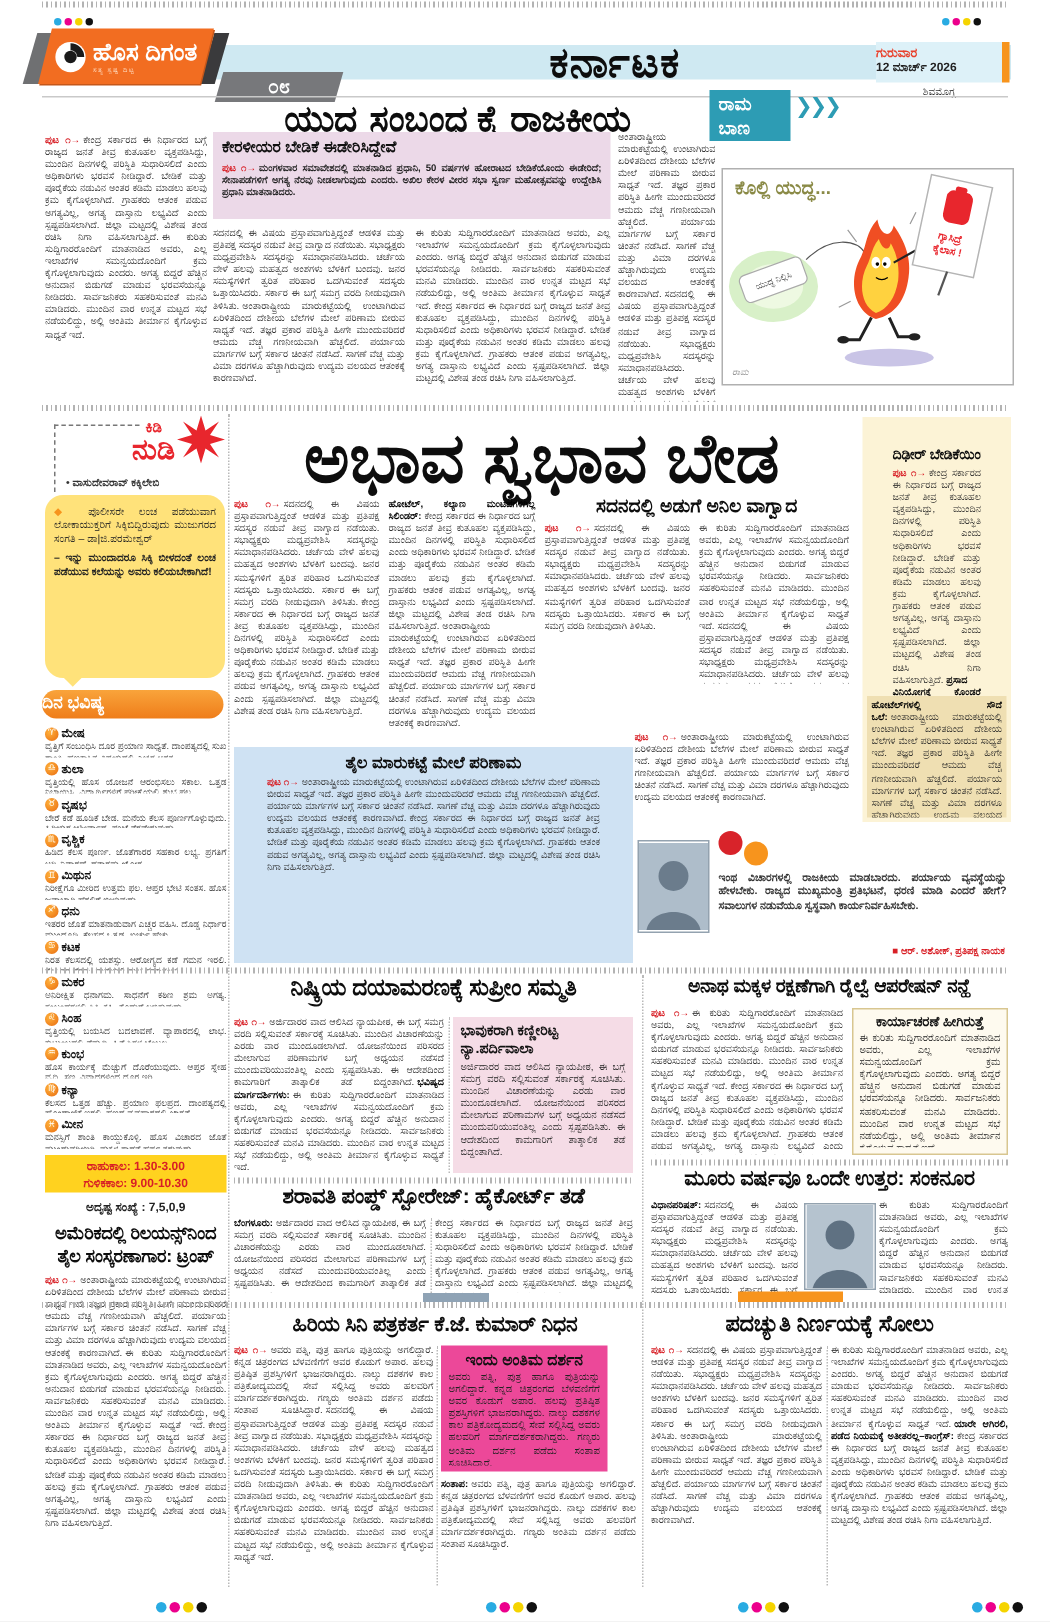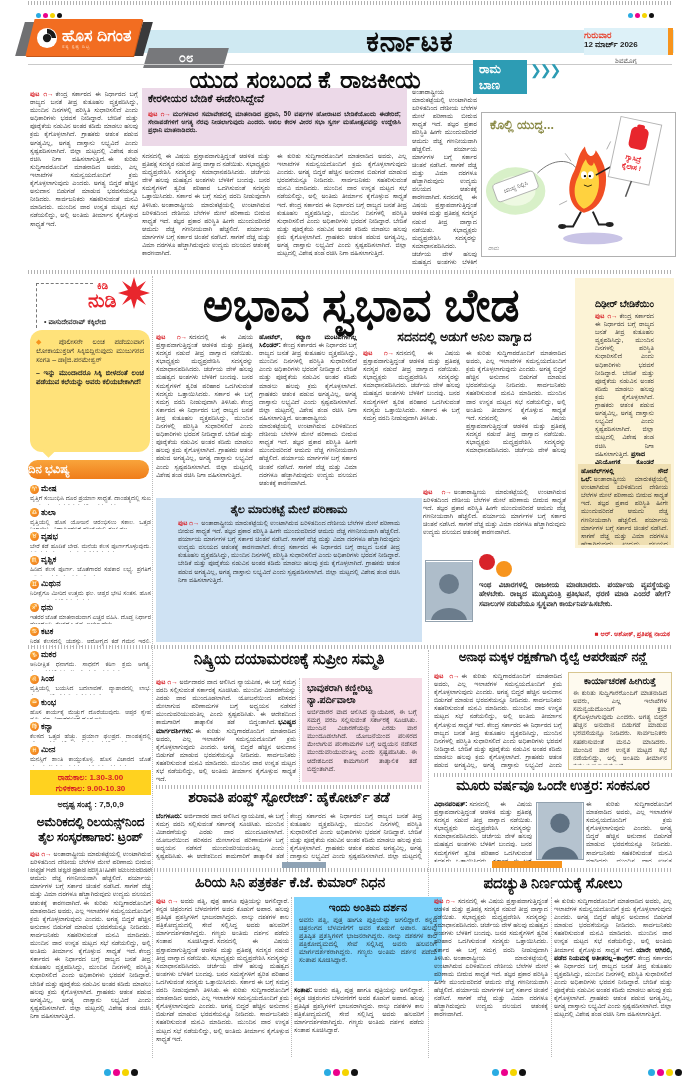--- a/index.html
+++ b/index.html
@@ -360,21 +360,21 @@
   </div>
 
   <div class="abs" style="left:282px;top:862px;width:44px;height:6px;background:#8fa3b5"></div>
   <div class="abs" style="left:492px;top:861px;width:70px;height:7px;background:#f7941d"></div>
   <div class="abs ticks" style="left:28px;top:868px;width:644px"></div>
 
   <div class="abs hd" style="left:156px;top:874px;width:268px;font-size:14px">ಹಿರಿಯ ಸಿನಿ ಪತ್ರಕರ್ತ ಕೆ.ಜೆ. ಕುಮಾರ್ ನಿಧನ</div>
   <div class="abs b" style="left:156px;top:897px;width:133px;height:160px">
     <span class="ld">ಪುಟ ೧→</span><span>ಅವರು ಪತ್ನಿ, ಪುತ್ರ ಹಾಗೂ ಪುತ್ರಿಯನ್ನು ಅಗಲಿದ್ದಾರೆ. ಕನ್ನಡ ಚಿತ್ರರಂಗದ ಬೆಳವಣಿಗೆಗೆ ಅವರ ಕೊಡುಗೆ ಅಪಾರ. ಹಲವು ಪ್ರತಿಷ್ಠಿತ ಪ್ರಶಸ್ತಿಗಳಿಗೆ ಭಾಜನರಾಗಿದ್ದರು. ನಾಲ್ಕು ದಶಕಗಳ ಕಾಲ ಪತ್ರಿಕೋದ್ಯಮದಲ್ಲಿ ಸೇವೆ ಸಲ್ಲಿಸಿದ್ದ ಅವರು ಹಲವರಿಗೆ ಮಾರ್ಗದರ್ಶಕರಾಗಿದ್ದರು. ಗಣ್ಯರು ಅಂತಿಮ ದರ್ಶನ ಪಡೆದು ಸಂತಾಪ ಸೂಚಿಸಿದ್ದಾರೆ.</span><span>ಸದನದಲ್ಲಿ ಈ ವಿಷಯ ಪ್ರಸ್ತಾಪವಾಗುತ್ತಿದ್ದಂತೆ ಆಡಳಿತ ಮತ್ತು ಪ್ರತಿಪಕ್ಷ ಸದಸ್ಯರ ನಡುವೆ ತೀವ್ರ ವಾಗ್ವಾದ ನಡೆಯಿತು. ಸಭಾಧ್ಯಕ್ಷರು ಮಧ್ಯಪ್ರವೇಶಿಸಿ ಸದಸ್ಯರನ್ನು ಸಮಾಧಾನಪಡಿಸಿದರು. ಚರ್ಚೆಯ ವೇಳೆ ಹಲವು ಮಹತ್ವದ ಅಂಶಗಳು ಬೆಳಕಿಗೆ ಬಂದವು. ಜನರ ಸಮಸ್ಯೆಗಳಿಗೆ ತ್ವರಿತ ಪರಿಹಾರ ಒದಗಿಸುವಂತೆ ಸದಸ್ಯರು ಒತ್ತಾಯಿಸಿದರು. ಸರ್ಕಾರ ಈ ಬಗ್ಗೆ ಸಮಗ್ರ ವರದಿ ನೀಡುವುದಾಗಿ ತಿಳಿಸಿತು.</span><span>ಈ ಕುರಿತು ಸುದ್ದಿಗಾರರೊಂದಿಗೆ ಮಾತನಾಡಿದ ಅವರು, ಎಲ್ಲ ಇಲಾಖೆಗಳ ಸಮನ್ವಯದೊಂದಿಗೆ ಕ್ರಮ ಕೈಗೊಳ್ಳಲಾಗುವುದು ಎಂದರು. ಅಗತ್ಯ ಬಿದ್ದರೆ ಹೆಚ್ಚಿನ ಅನುದಾನ ಬಿಡುಗಡೆ ಮಾಡುವ ಭರವಸೆಯನ್ನೂ ನೀಡಿದರು. ಸಾರ್ವಜನಿಕರು ಸಹಕರಿಸುವಂತೆ ಮನವಿ ಮಾಡಿದರು. ಮುಂದಿನ ವಾರ ಉನ್ನತ ಮಟ್ಟದ ಸಭೆ ನಡೆಯಲಿದ್ದು, ಅಲ್ಲಿ ಅಂತಿಮ ತೀರ್ಮಾನ ಕೈಗೊಳ್ಳುವ ಸಾಧ್ಯತೆ ಇದೆ.</span>
   </div>
-  <div class="abs boxpad" style="left:294px;top:897px;width:148px;height:84px;background:#7dd3fc;padding:4px 5px">
+  <div class="abs boxpad" style="left:294px;top:897px;width:111px;height:84px;background:#ec4899;padding:4px 5px">
     <div style="font-size:10.5px;font-weight:900;text-align:center;margin-bottom:2px;color:#111">ಇಂದು ಅಂತಿಮ ದರ್ಶನ</div>
     <div class="b" style="font-size:6.8px;height:62px"><span>ಅವರು ಪತ್ನಿ, ಪುತ್ರ ಹಾಗೂ ಪುತ್ರಿಯನ್ನು ಅಗಲಿದ್ದಾರೆ. ಕನ್ನಡ ಚಿತ್ರರಂಗದ ಬೆಳವಣಿಗೆಗೆ ಅವರ ಕೊಡುಗೆ ಅಪಾರ. ಹಲವು ಪ್ರತಿಷ್ಠಿತ ಪ್ರಶಸ್ತಿಗಳಿಗೆ ಭಾಜನರಾಗಿದ್ದರು. ನಾಲ್ಕು ದಶಕಗಳ ಕಾಲ ಪತ್ರಿಕೋದ್ಯಮದಲ್ಲಿ ಸೇವೆ ಸಲ್ಲಿಸಿದ್ದ ಅವರು ಹಲವರಿಗೆ ಮಾರ್ಗದರ್ಶಕರಾಗಿದ್ದರು. ಗಣ್ಯರು ಅಂತಿಮ ದರ್ಶನ ಪಡೆದು ಸಂತಾಪ ಸೂಚಿಸಿದ್ದಾರೆ.</span></div>
   </div>
   <div class="abs b" style="left:294px;top:986px;width:130px;height:71px">
     <span class="bd">ಸಂತಾಪ:</span><span>ಅವರು ಪತ್ನಿ, ಪುತ್ರ ಹಾಗೂ ಪುತ್ರಿಯನ್ನು ಅಗಲಿದ್ದಾರೆ. ಕನ್ನಡ ಚಿತ್ರರಂಗದ ಬೆಳವಣಿಗೆಗೆ ಅವರ ಕೊಡುಗೆ ಅಪಾರ. ಹಲವು ಪ್ರತಿಷ್ಠಿತ ಪ್ರಶಸ್ತಿಗಳಿಗೆ ಭಾಜನರಾಗಿದ್ದರು. ನಾಲ್ಕು ದಶಕಗಳ ಕಾಲ ಪತ್ರಿಕೋದ್ಯಮದಲ್ಲಿ ಸೇವೆ ಸಲ್ಲಿಸಿದ್ದ ಅವರು ಹಲವರಿಗೆ ಮಾರ್ಗದರ್ಶಕರಾಗಿದ್ದರು. ಗಣ್ಯರು ಅಂತಿಮ ದರ್ಶನ ಪಡೆದು ಸಂತಾಪ ಸೂಚಿಸಿದ್ದಾರೆ.</span>
   </div>
   <div class="abs vdot" style="left:291px;top:897px;height:160px"></div>
 
   <div class="abs hd" style="left:434px;top:874px;width:238px;font-size:15px">ಪದಚ್ಯುತಿ ನಿರ್ಣಯಕ್ಕೆ ಸೋಲು</div>
   <div class="abs b" style="left:434px;top:897px;width:114px;height:160px">

